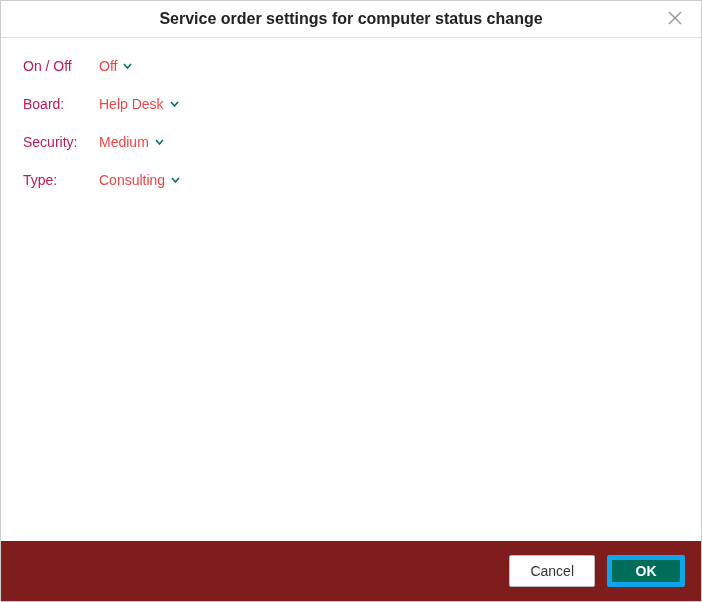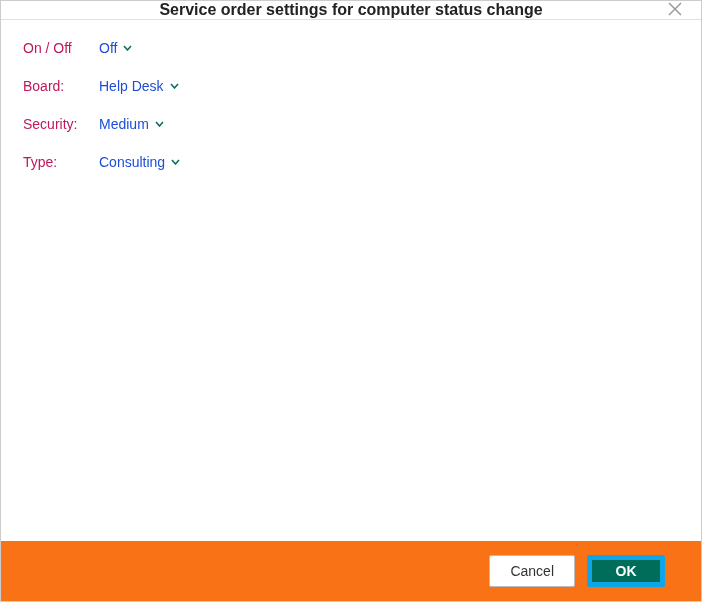--- a/index.html
+++ b/index.html
@@ -18,21 +18,21 @@
       height: 602px;
       border: 1px solid #ccc;
       display: flex;
       flex-direction: column;
       position: relative;
     }
     .dialog-header {
       display: flex;
       align-items: center;
       justify-content: center;
-      padding: 0 20px;
+      padding: 9px 20px;
       border-bottom: 1px solid #e0e0e0;
       position: relative;
     }
     .dialog-title {
       font-size: 16px;
       font-weight: 600;
       color: #222;
     }
     .close-btn {
       position: absolute;
@@ -71,37 +71,37 @@
       color: #be185d;
     }
     .dropdown {
       display: inline-flex;
       align-items: center;
       cursor: pointer;
       color: #006d5b;
       gap: 6px;
     }
     .dropdown-value {
-      color: #1d4ed8;
+      color: #ef4444;
       text-align: right;
     }
     .chevron {
       width: 9px;
       height: 9px;
       display: inline-flex;
       align-items: center;
       justify-content: center;
     }
     .chevron svg {
       width: 9px;
       height: 6px;
     }
     .dialog-footer {
-      background: #f97316;
-      padding: 14px 36px;
+      background: #7f1d1d;
+      padding: 14px 16px;
       display: flex;
       justify-content: flex-end;
       gap: 12px;
     }
     .btn {
       height: 32px;
       padding: 0 20px;
       font-size: 14px;
       border-radius: 2px;
       cursor: pointer;

